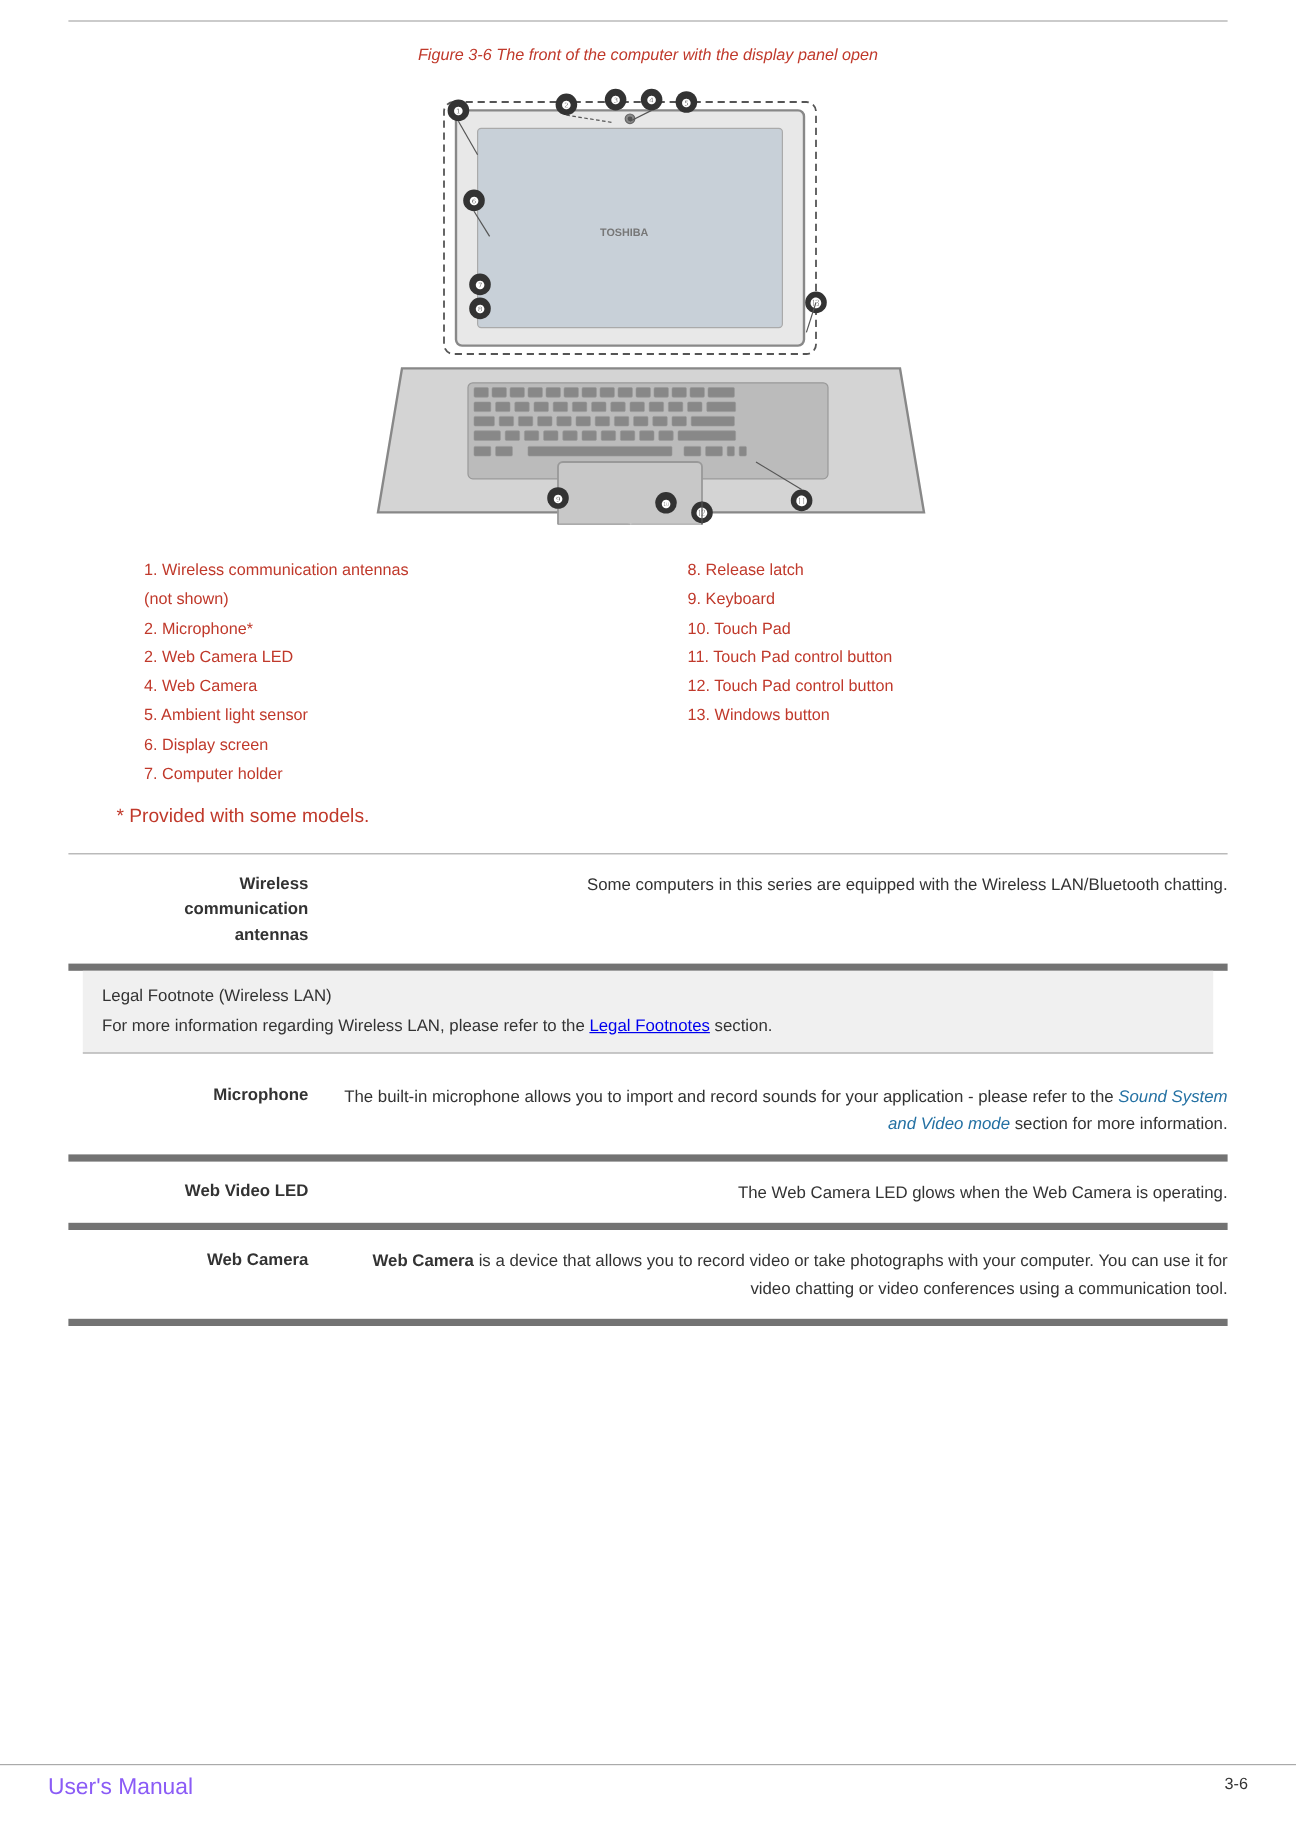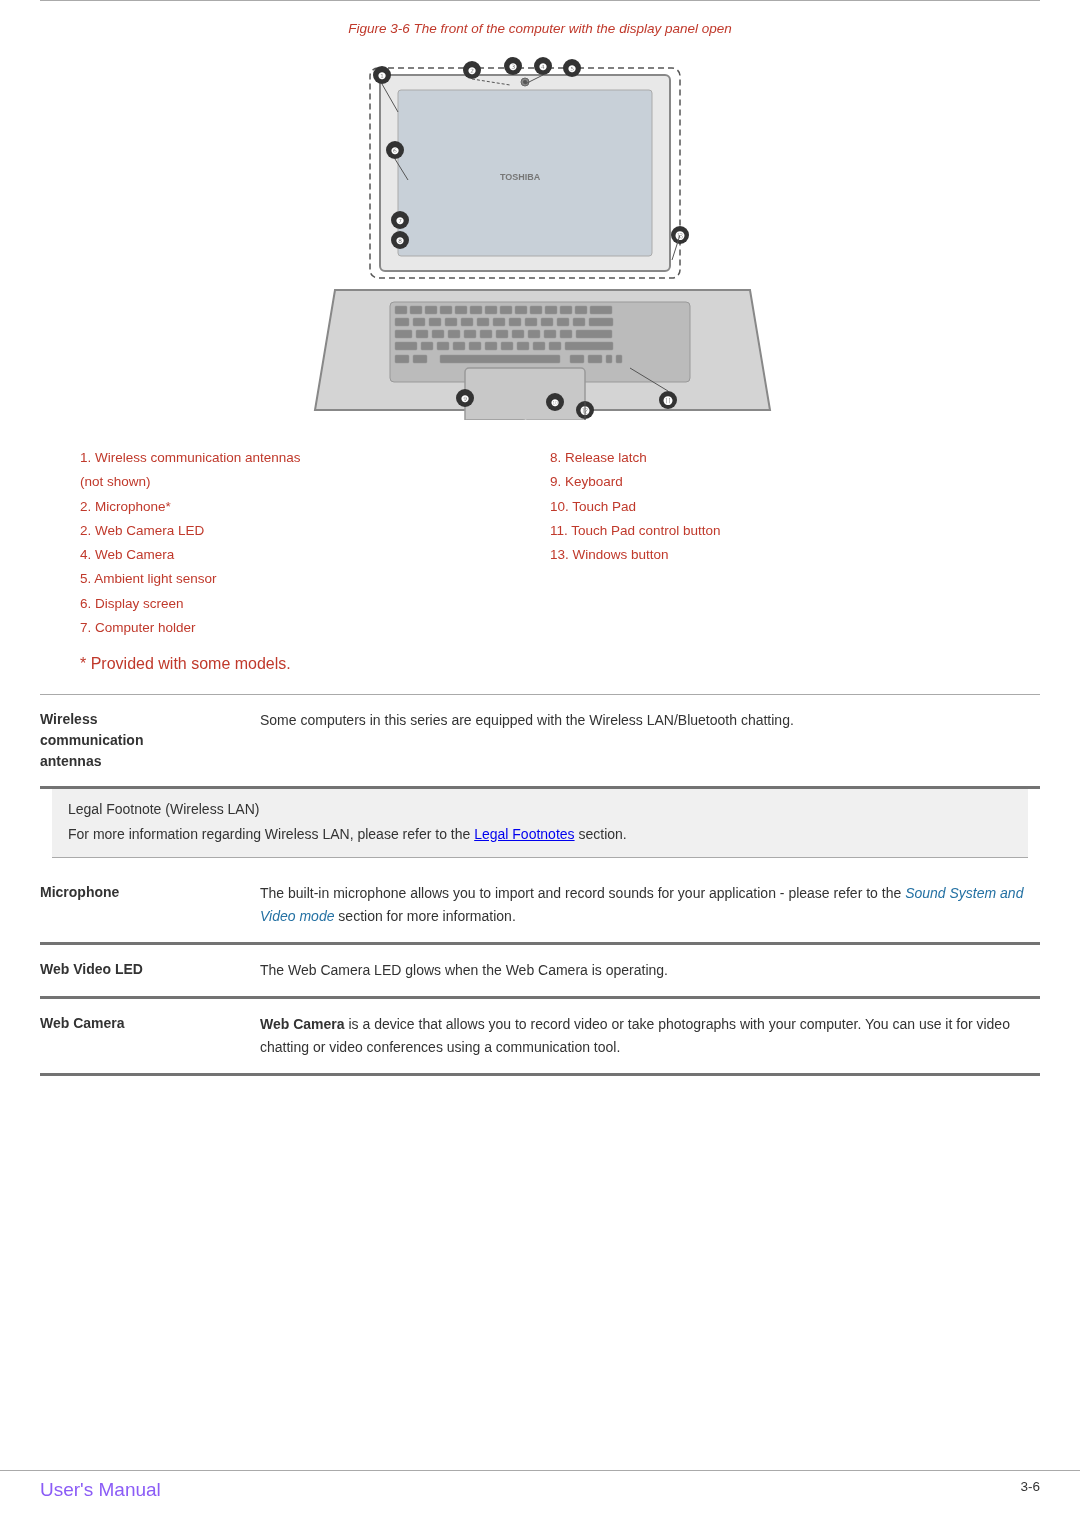--- a/index.html
+++ b/index.html
@@ -9,21 +9,21 @@
       font-family: Arial, sans-serif;
       font-size: 14px;
       color: #333;
       background: #fff;
       position: relative;
     }
 
     .page-container {
       width: 1080px;
       min-height: 1521px;
-      padding: 0;
+      padding: 17px;
       position: relative;
     }
 
     
     .top-border {
       border-top: 1.5px solid #aaa;
       margin: 0 40px;
     }
 
     
@@ -60,20 +60,21 @@
 
     .parts-col ul {
       list-style: none;
       padding: 0;
     }
 
     .parts-col ul li {
       color: #c0392b;
       font-size: 13.5px;
       line-height: 1.8;
+      margin-left: 23px;
     }
 
     .note-section {
       padding: 0 80px;
       margin-bottom: 16px;
     }
 
     .note-section p {
       color: #c0392b;
       font-size: 16px;
@@ -144,23 +145,24 @@
     }
 
     .footer-right {
       color: #333;
       font-size: 13.5px;
     }
 
     .content-row-normal {
       display: flex;
       align-items: flex-start;
-      border-bottom: 3px solid #737373;
+      border-bottom: 6px solid #737373;
       margin: 0 40px;
       padding: 14px 0;
+      text-align: right;
     }
 
     .content-row-normal .term-col {
       width: 220px;
       min-width: 220px;
       font-weight: bold;
       font-size: 14px;
       padding-right: 20px;
     }
 
@@ -336,20 +338,21 @@
         <li>6. Display screen</li>
         <li>7. Computer holder</li>
       </ul>
     </div>
     <div class="parts-col">
       <ul>
         <li>8. Release latch</li>
         <li>9. Keyboard</li>
         <li>10. Touch Pad</li>
         <li>11. Touch Pad control button</li>
+        <li>12. Touch Pad control button</li>
         <li>13. Windows button</li>
       </ul>
     </div>
   </div>
 
   <div class="note-section">
     <p>* Provided with some models.</p>
   </div>
 
   <div class="divider"></div>

